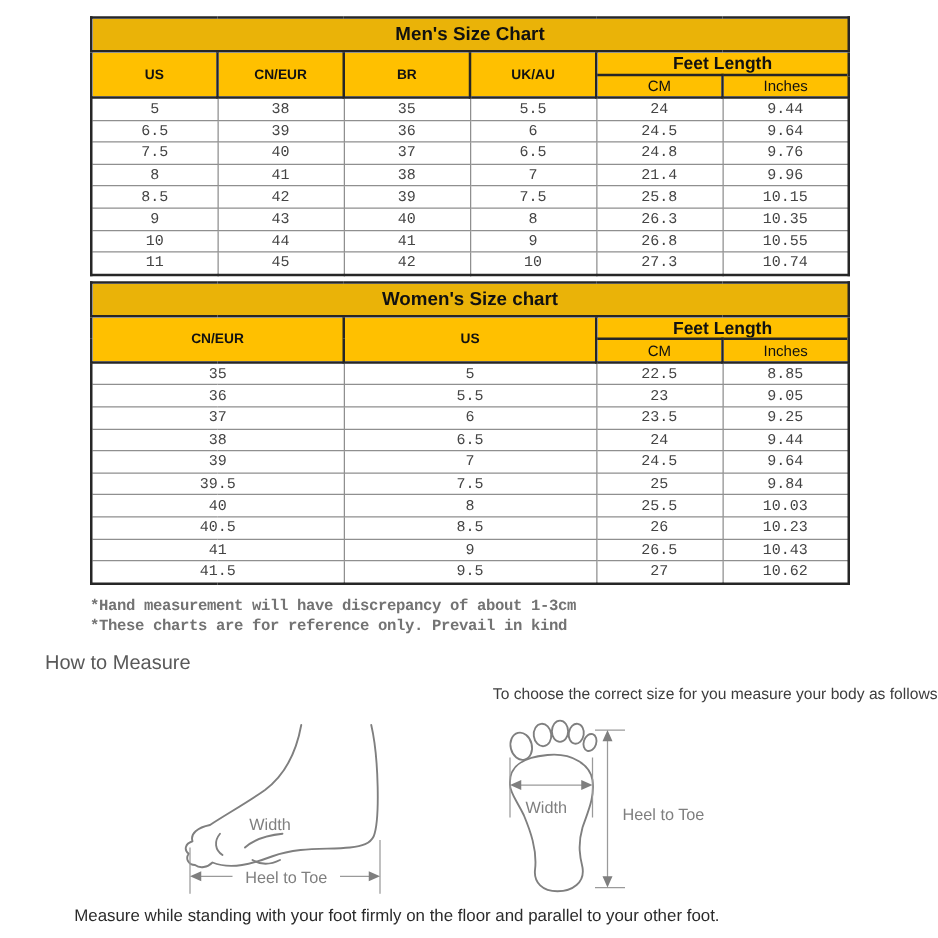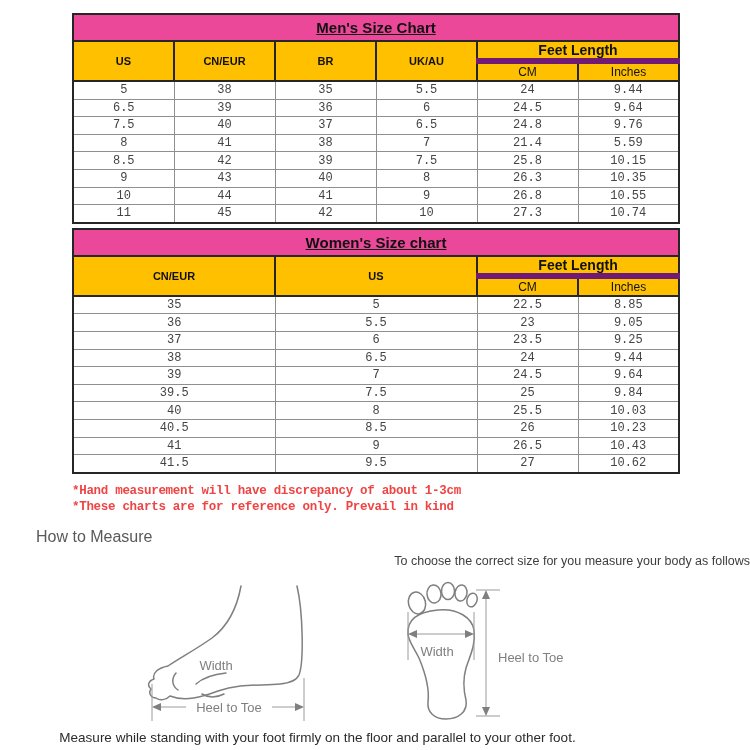--- a/index.html
+++ b/index.html
@@ -3,32 +3,32 @@
 <meta charset="utf-8">
 <style>
   html,body{margin:0;padding:0;background:#ffffff;}
   .page{position:relative;width:750px;height:750px;background:#ffffff;overflow:hidden;
         font-family:"Liberation Sans",sans-serif;}
   .size-table{border-collapse:collapse;table-layout:fixed;width:606px;margin-left:72px;
               border:2px solid #262626;}
   .size-table col{width:101px;}
   .size-table td,.size-table th{padding:0;text-align:center;vertical-align:middle;overflow:hidden;}
   .title-cell{height:25px;font-size:15px;font-weight:bold;color:#111111;
-              border-bottom:2px solid #262626;background:#ec4899;text-decoration:underline;}
+              border-bottom:2px solid #262626;background:#eab308;}
   .hdr{background:#FFC000;border:2px solid #262626;color:#111111;}
   .hdr-main{height:35px;font-size:11px;font-weight:bold;}
-  .hdr-feet{height:16px;font-size:14px;font-weight:bold;border-bottom:6px solid #701a75;}
+  .hdr-feet{height:16px;font-size:14px;font-weight:bold;border-bottom:1px solid #701a75;}
   .hdr-sub{height:16px;font-size:12px;font-weight:normal;}
   .size-table tbody td{height:16.6px;font-size:12px;color:#444444;
        font-family:"Liberation Mono","DejaVu Sans Mono",monospace;
        border:1px solid #8f8f8f;background:#ffffff;line-height:16px;}
   .tbl-gap{height:4px;}
   .mens{margin-top:13px;}
   .notes{margin:9px 0 0 72px;font-family:"Liberation Mono","DejaVu Sans Mono",monospace;
-         font-weight:bold;font-size:12.5px;color:#ef4444;line-height:16px;letter-spacing:-0.3px;}
+         font-weight:bold;font-size:12.5px;color:#737373;line-height:16px;letter-spacing:-0.3px;}
   .how-heading{margin:13px 0 0 36px;font-size:16px;color:#595959;}
   .how-sub{margin:8px 0 0 84px;font-size:12.5px;color:#3d3d3d;text-align:right;}
   .diagram-wrap{margin:6px 0 0 140px;}
   .caption{margin-top:2px;width:602px;text-align:center;font-size:13.5px;color:#2b2b2b;
            padding-left:33px;box-sizing:border-box;}
   svg text{font-family:"Liberation Sans",sans-serif;font-size:13px;fill:#7f7f7f;}
   .stroke{fill:none;stroke:#7f7f7f;stroke-width:1.5;stroke-linecap:round;stroke-linejoin:round;}
   .thin{fill:none;stroke:#9a9a9a;stroke-width:1;}
   .arrhead{fill:#7f7f7f;stroke:none;}
 </style>
@@ -86,21 +86,21 @@
           <td>6.5</td>
           <td>24.8</td>
           <td>9.76</td>
         </tr>
         <tr>
           <td>8</td>
           <td>41</td>
           <td>38</td>
           <td>7</td>
           <td>21.4</td>
-          <td>5.59</td>
+          <td>9.96</td>
         </tr>
         <tr>
           <td>8.5</td>
           <td>42</td>
           <td>39</td>
           <td>7.5</td>
           <td>25.8</td>
           <td>10.15</td>
         </tr>
         <tr>

